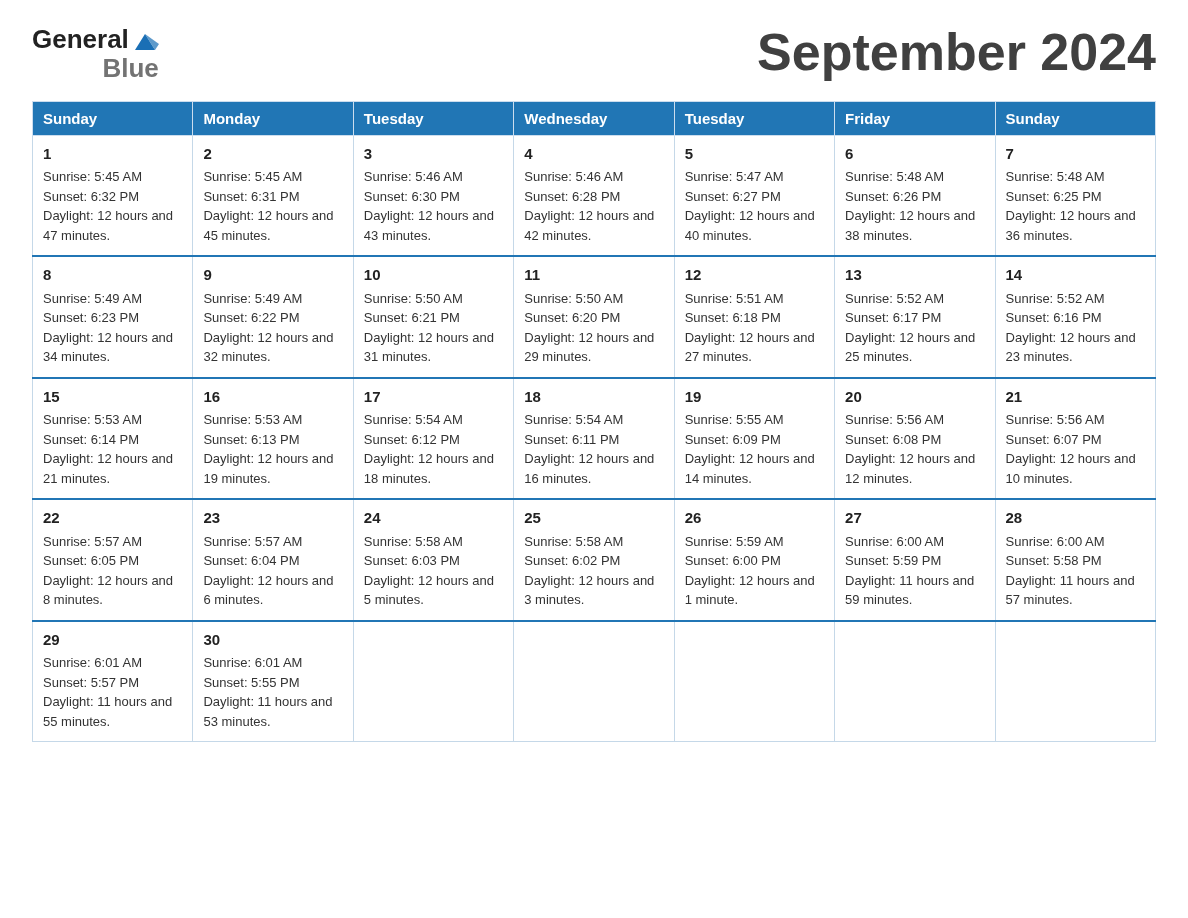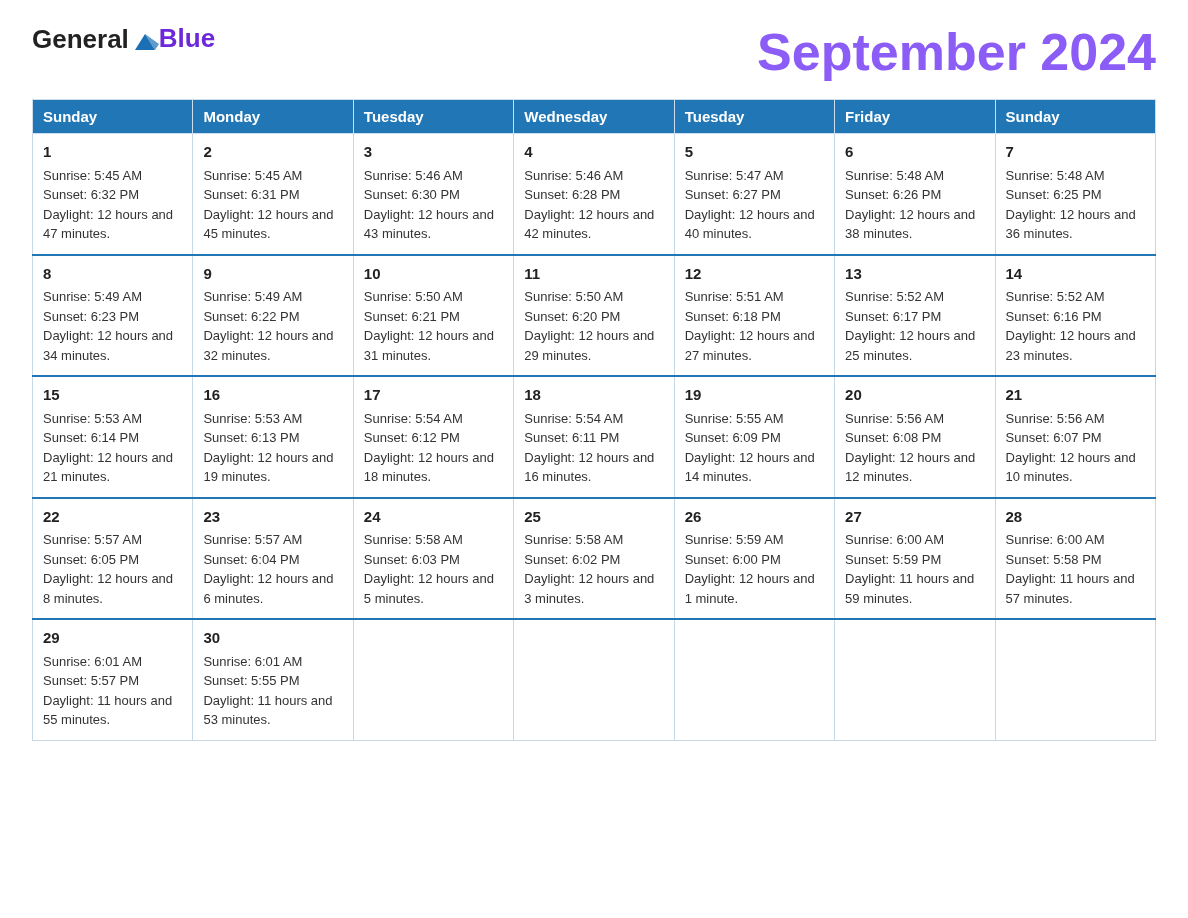--- a/index.html
+++ b/index.html
@@ -21,35 +21,35 @@
     }
     .logo-text-general {
       font-size: 26px;
       font-weight: bold;
       color: #222;
       line-height: 1.1;
     }
     .logo-text-blue {
       font-size: 26px;
       font-weight: bold;
-      color: #6d28d9;
+      color: #737373;
       line-height: 1.1;
     }
     .logo-icon {
       width: 28px;
       height: 28px;
       margin-top: 2px;
     }
     .title-block {
       text-align: right;
     }
     .main-title {
       font-size: 52px;
       font-weight: bold;
-      color: #8b5cf6;
+      color: #404040;
       line-height: 1.1;
     }
     .subtitle {
       font-size: 22px;
       color: #444;
       margin-top: 4px;
     }
     .calendar-table {
       width: 100%;
       border-collapse: collapse;
@@ -86,22 +86,22 @@
       font-size: 13px;
     }
     .empty-cell {
       background: #fff;
     }
     .row-border-top td {
       border-top: 2px solid #2176b5;
     }
     .logo-container {
       display: flex;
-      flex-direction: row;
-      align-items: flex-start;
+      flex-direction: column;
+      align-items: flex-end;
     }
     .logo-line1 {
       display: flex;
       align-items: center;
       gap: 2px;
     }
   </style>
 </head>
 <body>
 

